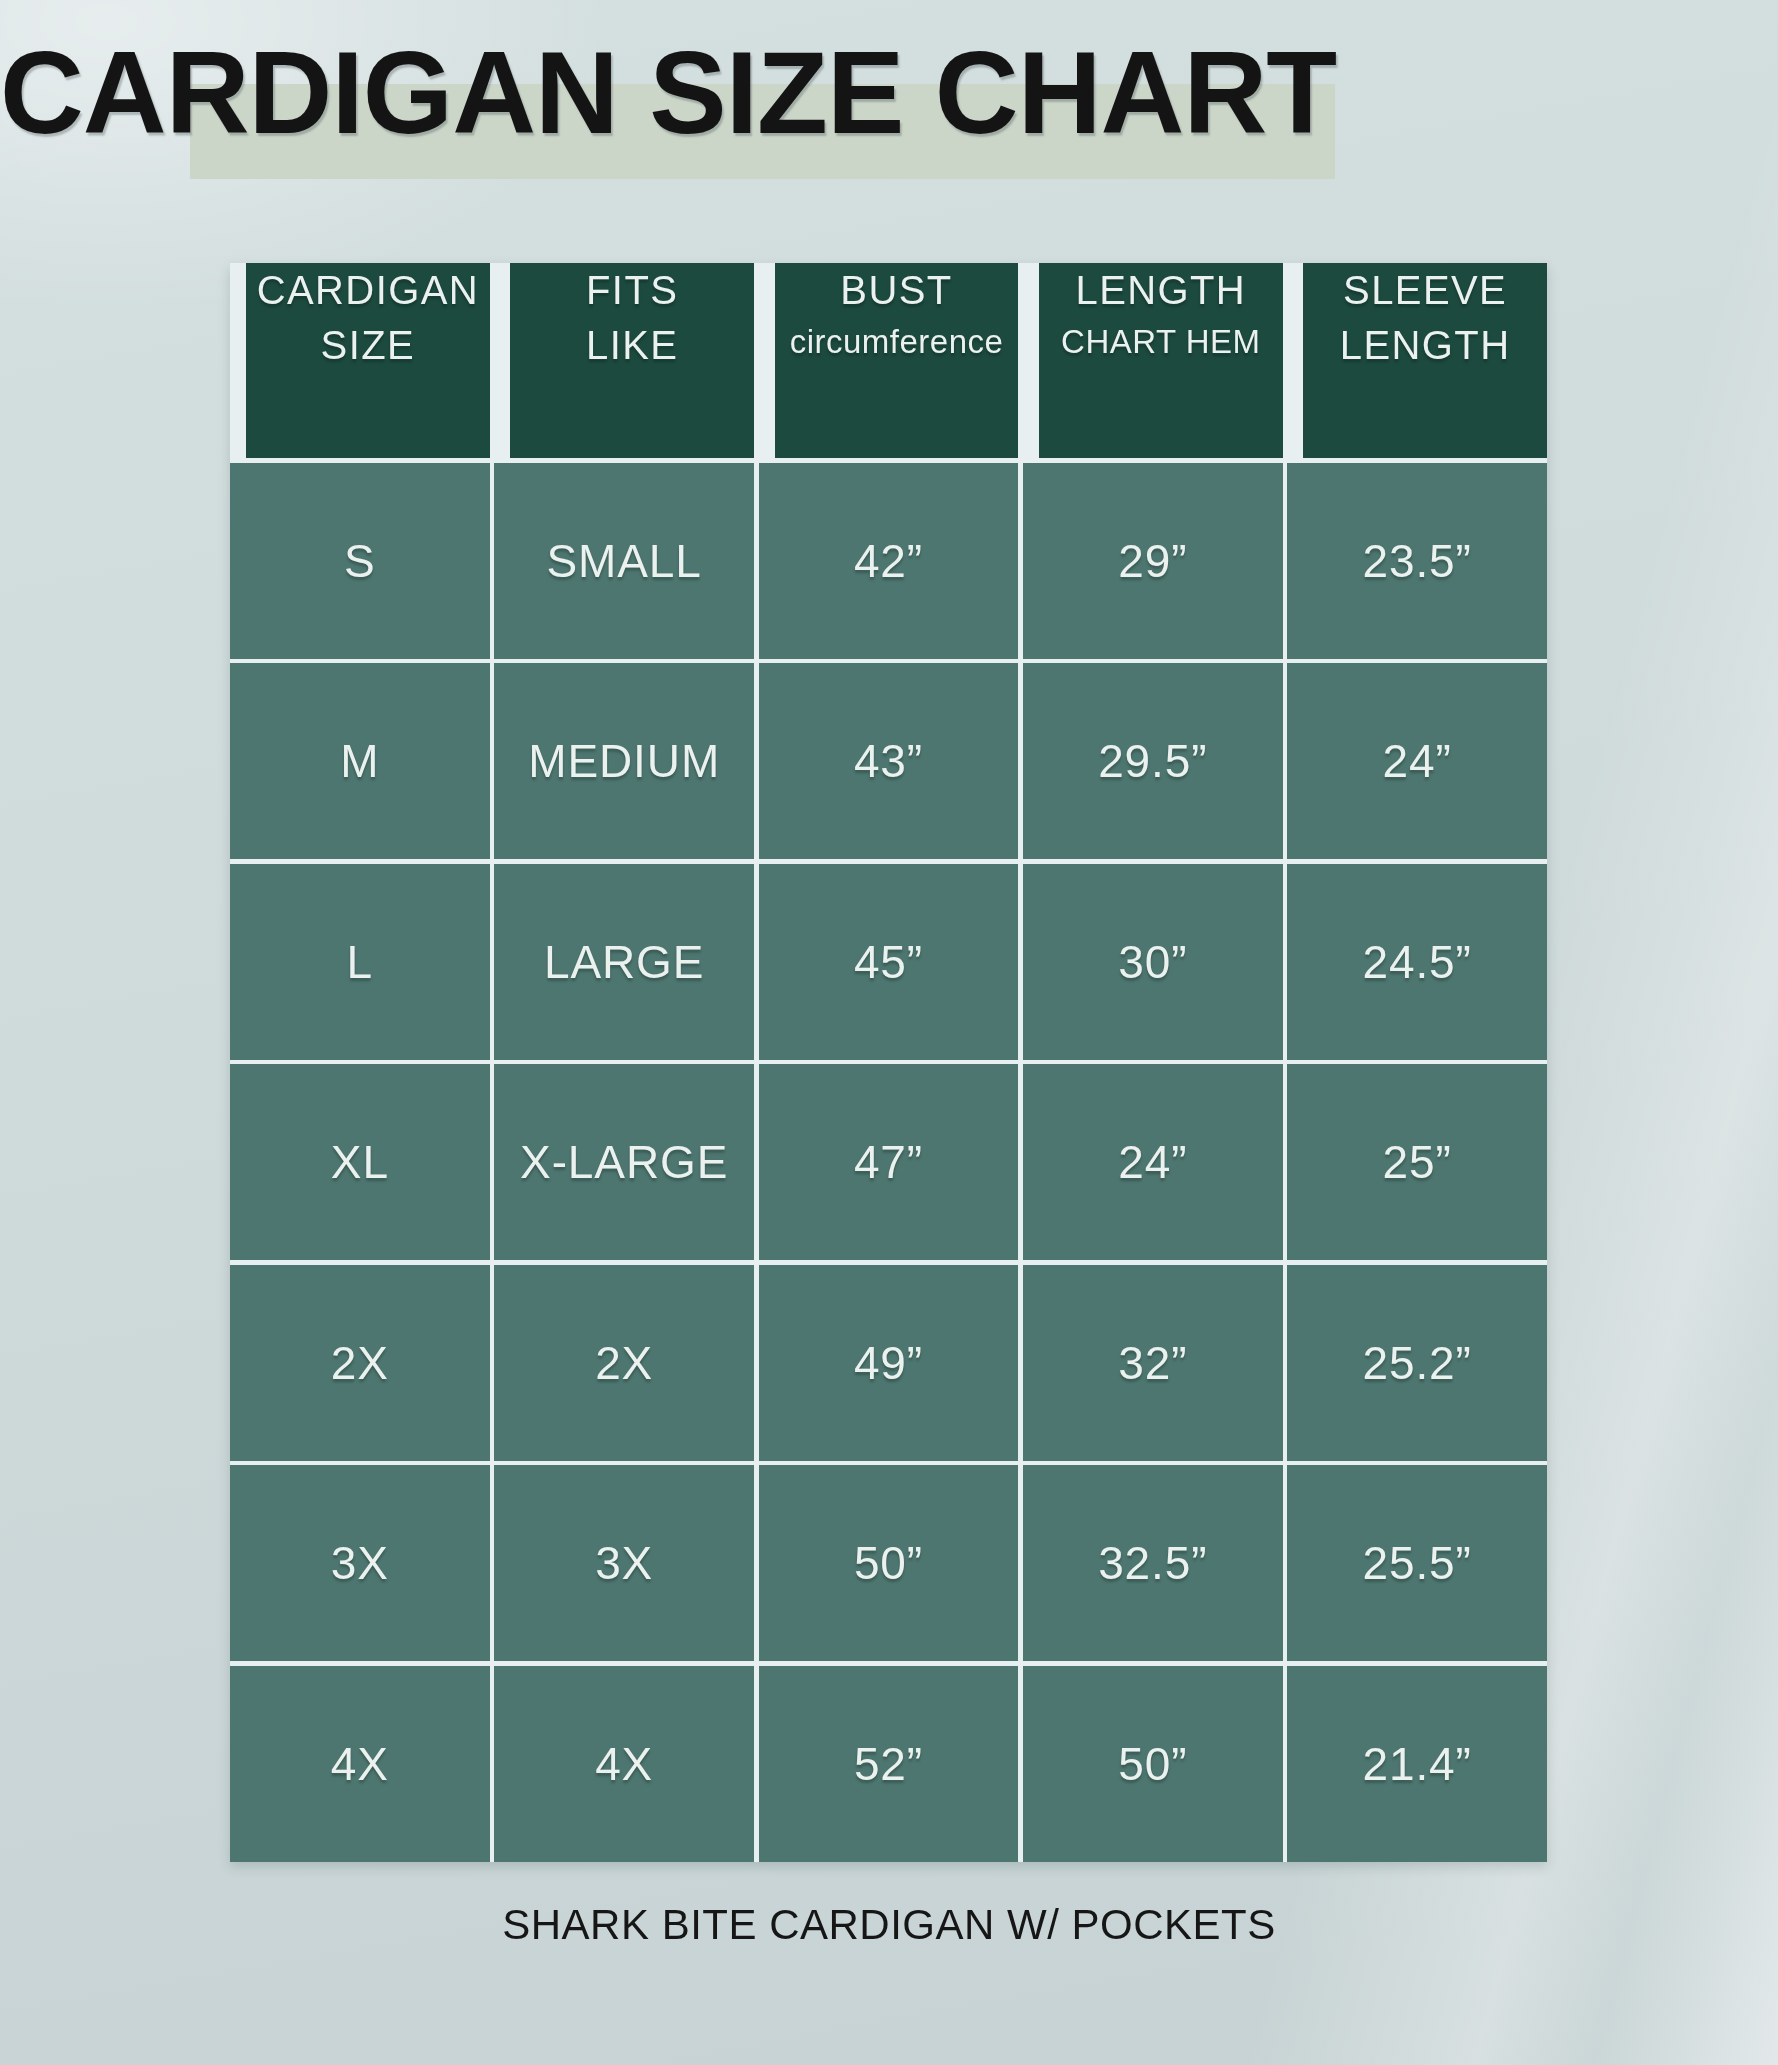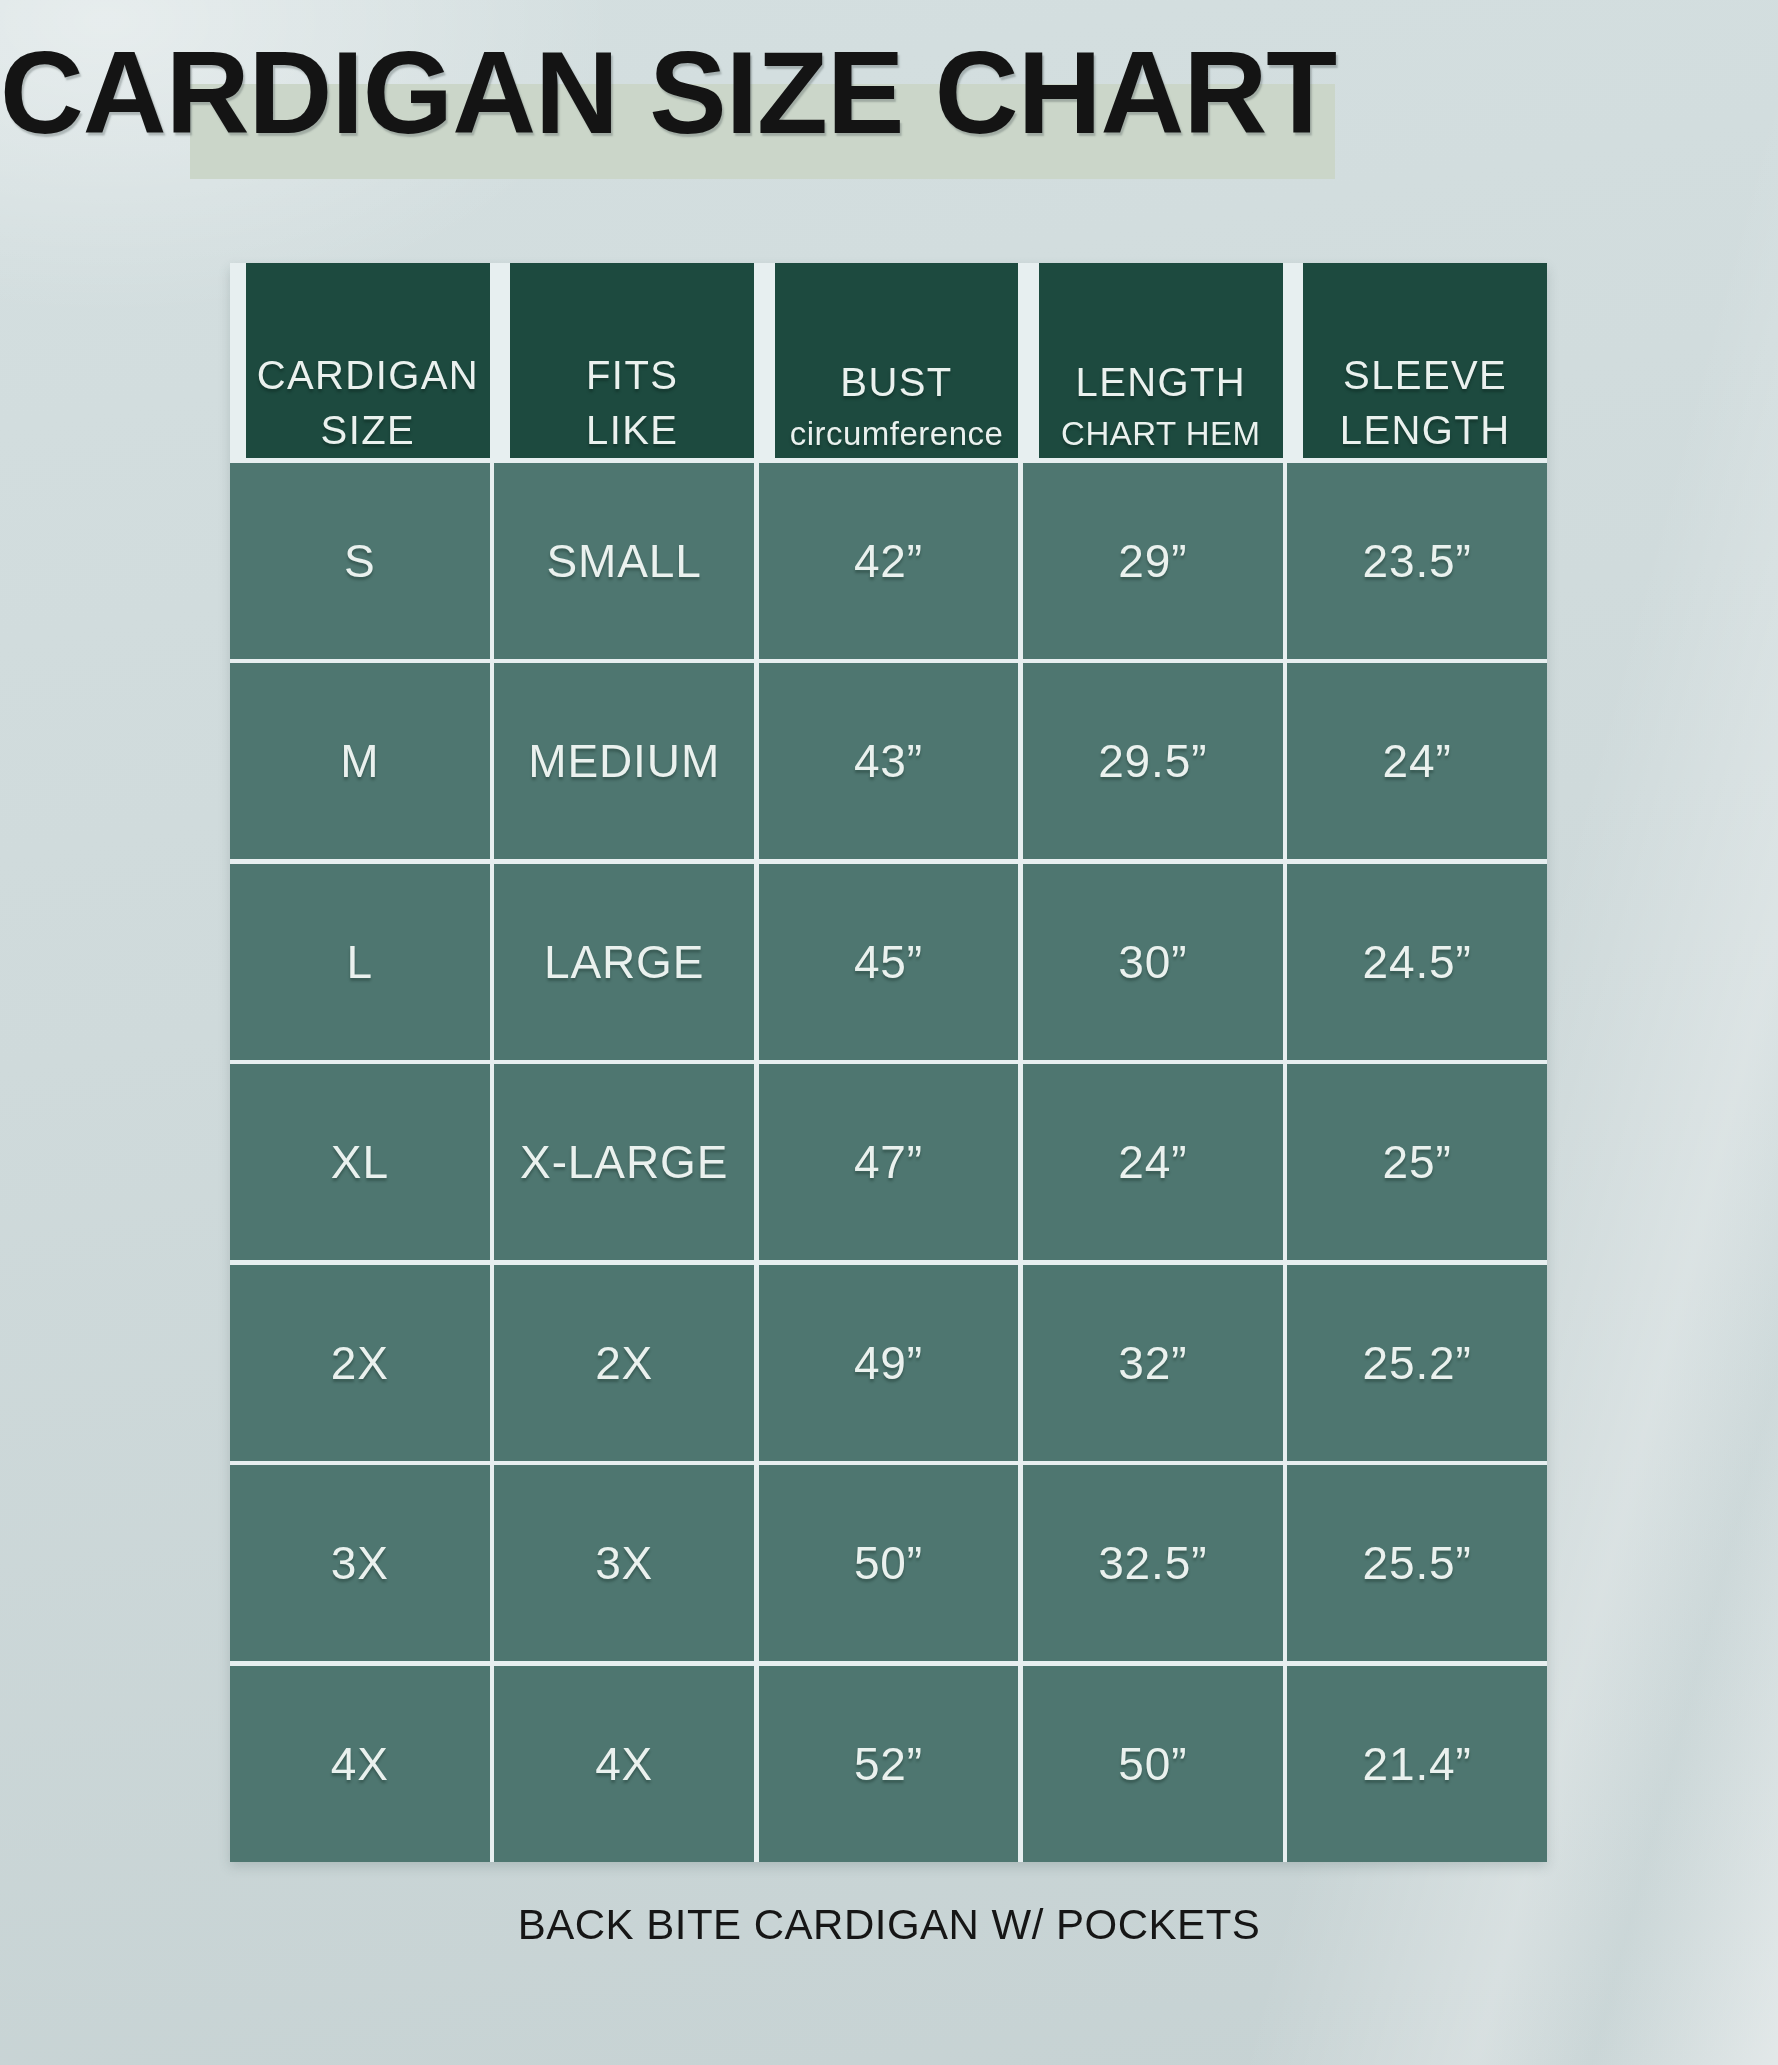--- a/index.html
+++ b/index.html
@@ -53,21 +53,21 @@
     gap:4.6px;
     background:var(--grid-line);
     box-shadow:0 4.6px 11px rgba(70,90,90,0.22);
   }
   .trow{display:contents;}
   .hcell{
     background:var(--header-bg);
     display:flex;
     flex-direction:column;
     align-items:center;
-    justify-content:flex-end;
+    justify-content:flex-start;
     color:var(--cell-text);
     text-shadow:0 2.7px 2.7px rgba(5,25,20,0.35);
     margin-left:16px;
   }
   .h-line{
     font-size:40px;
     line-height:55px;
     letter-spacing:1.4px;
   }
   .h-sub{
@@ -188,16 +188,16 @@
   <div class="trow">
     <div class="cell">4X</div>
     <div class="cell">4X</div>
     <div class="cell">52”</div>
     <div class="cell">50”</div>
     <div class="cell">21.4”</div>
   </div>
 
 </div>
 
-<div class="product-name">BACK BITE CARDIGAN W/ POCKETS</div>
+<div class="product-name">SHARK BITE CARDIGAN W/ POCKETS</div>
 <div class="product-desc">
 </div>
 
 
 </body></html>

